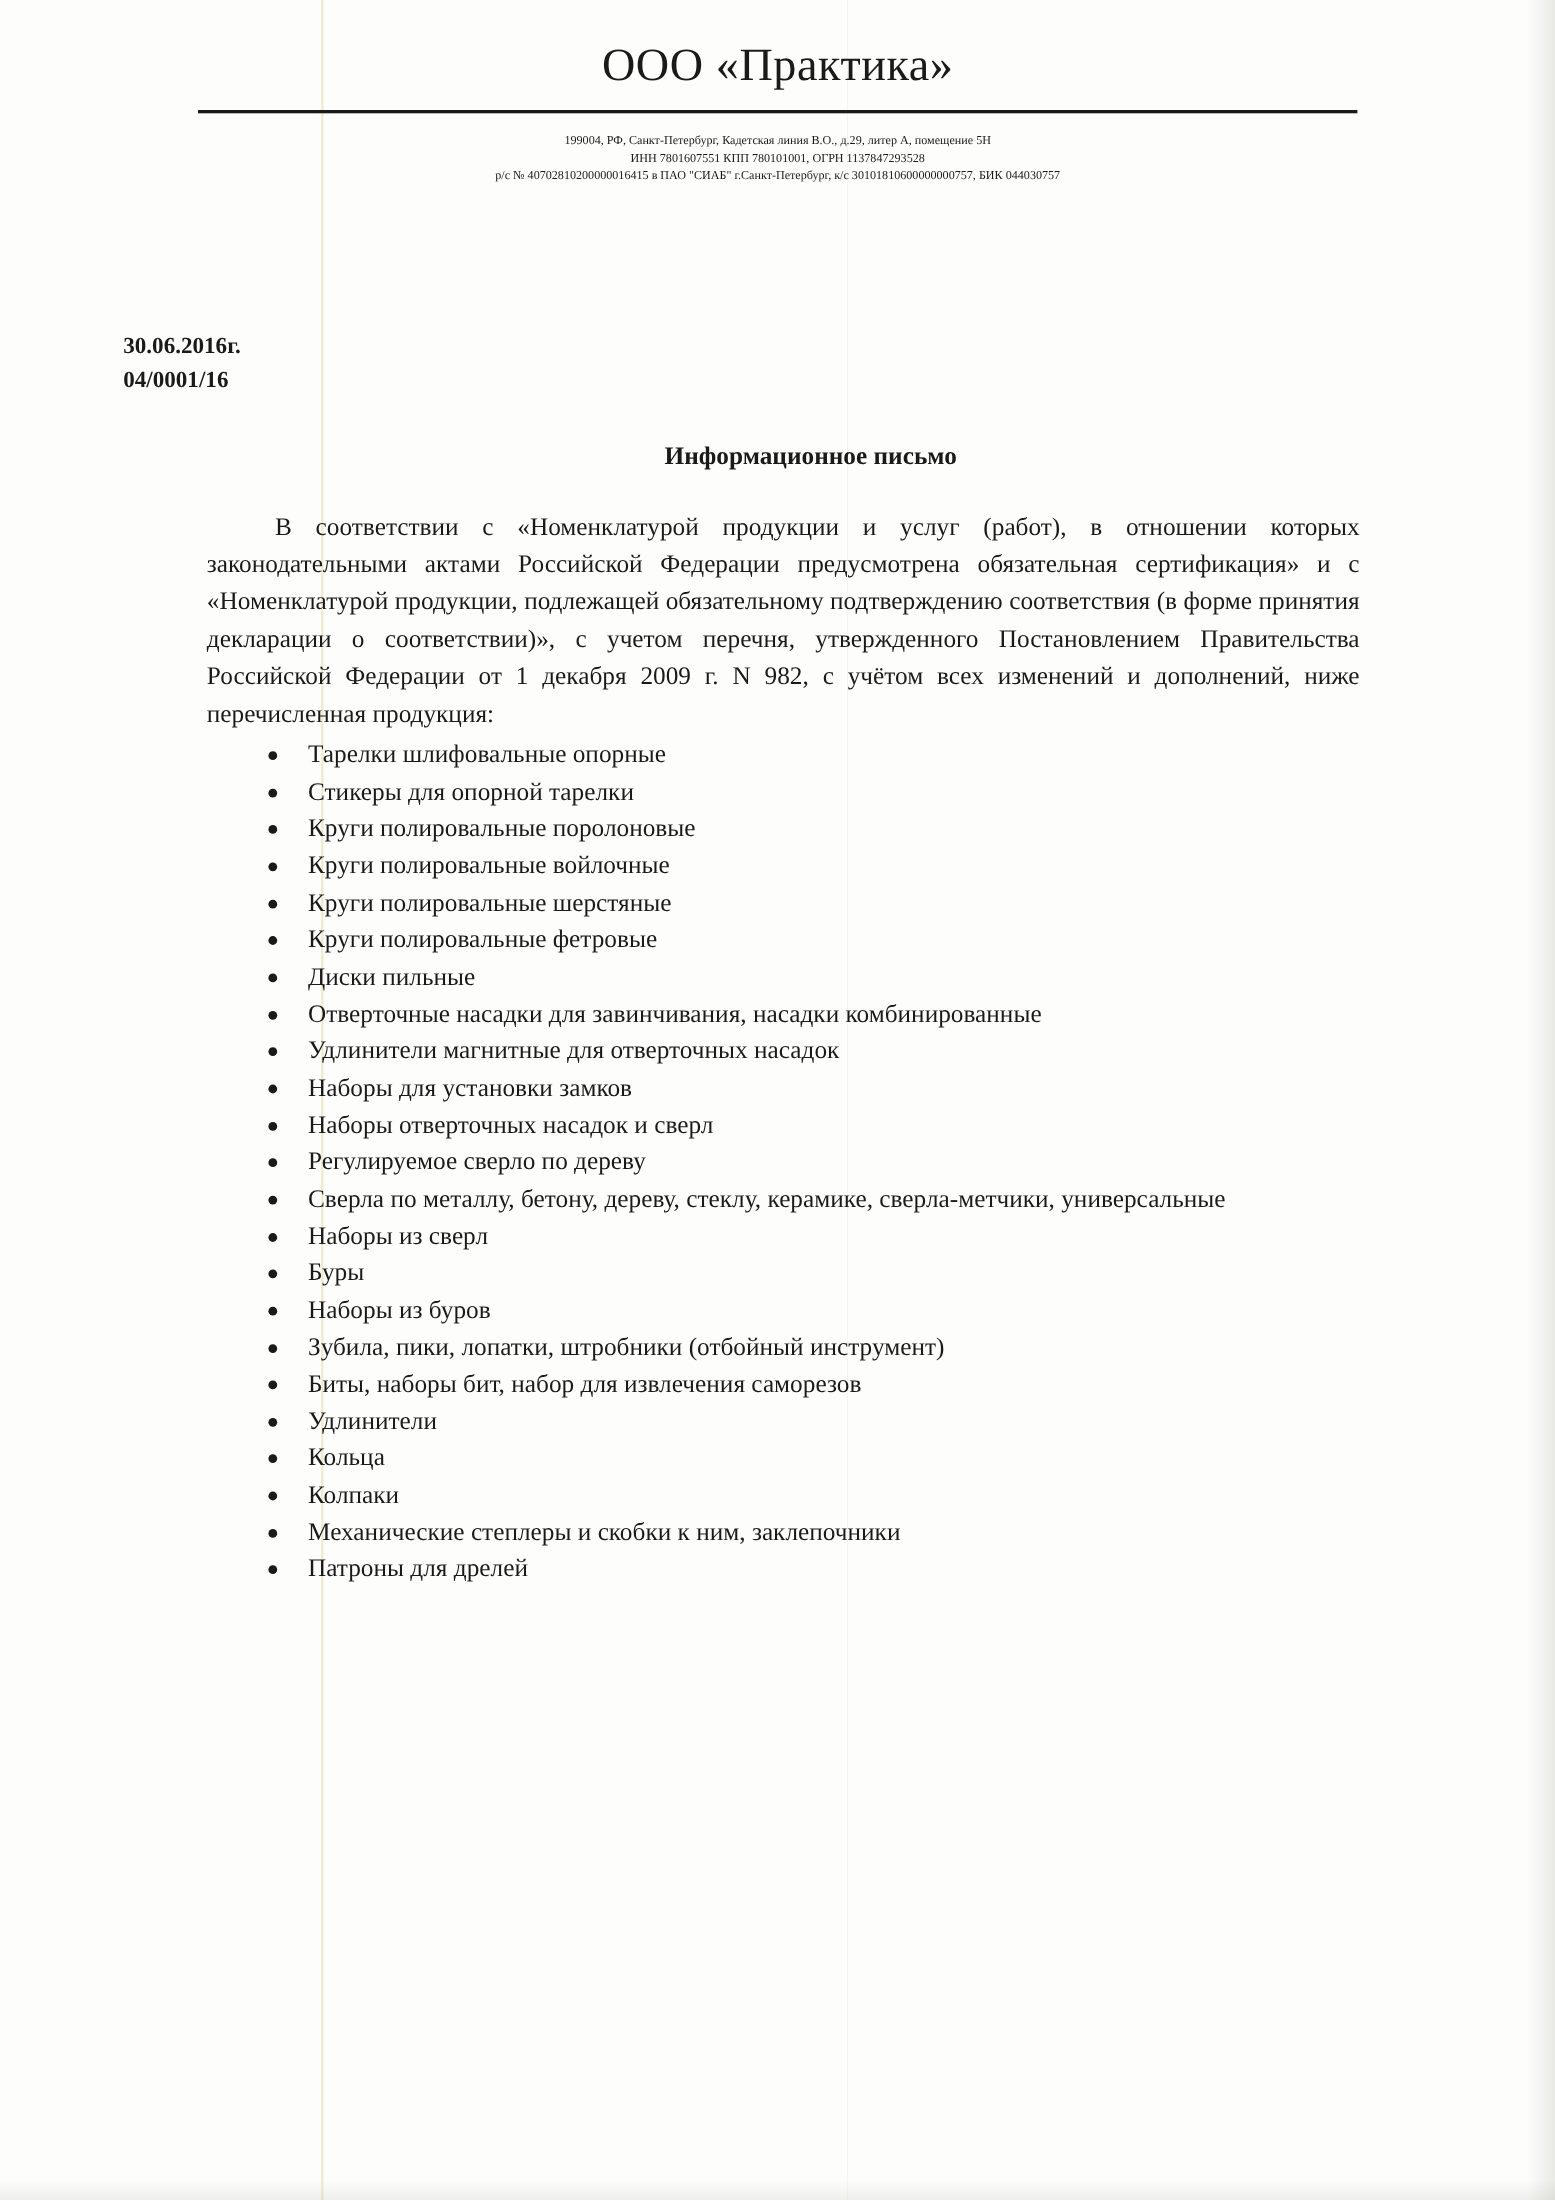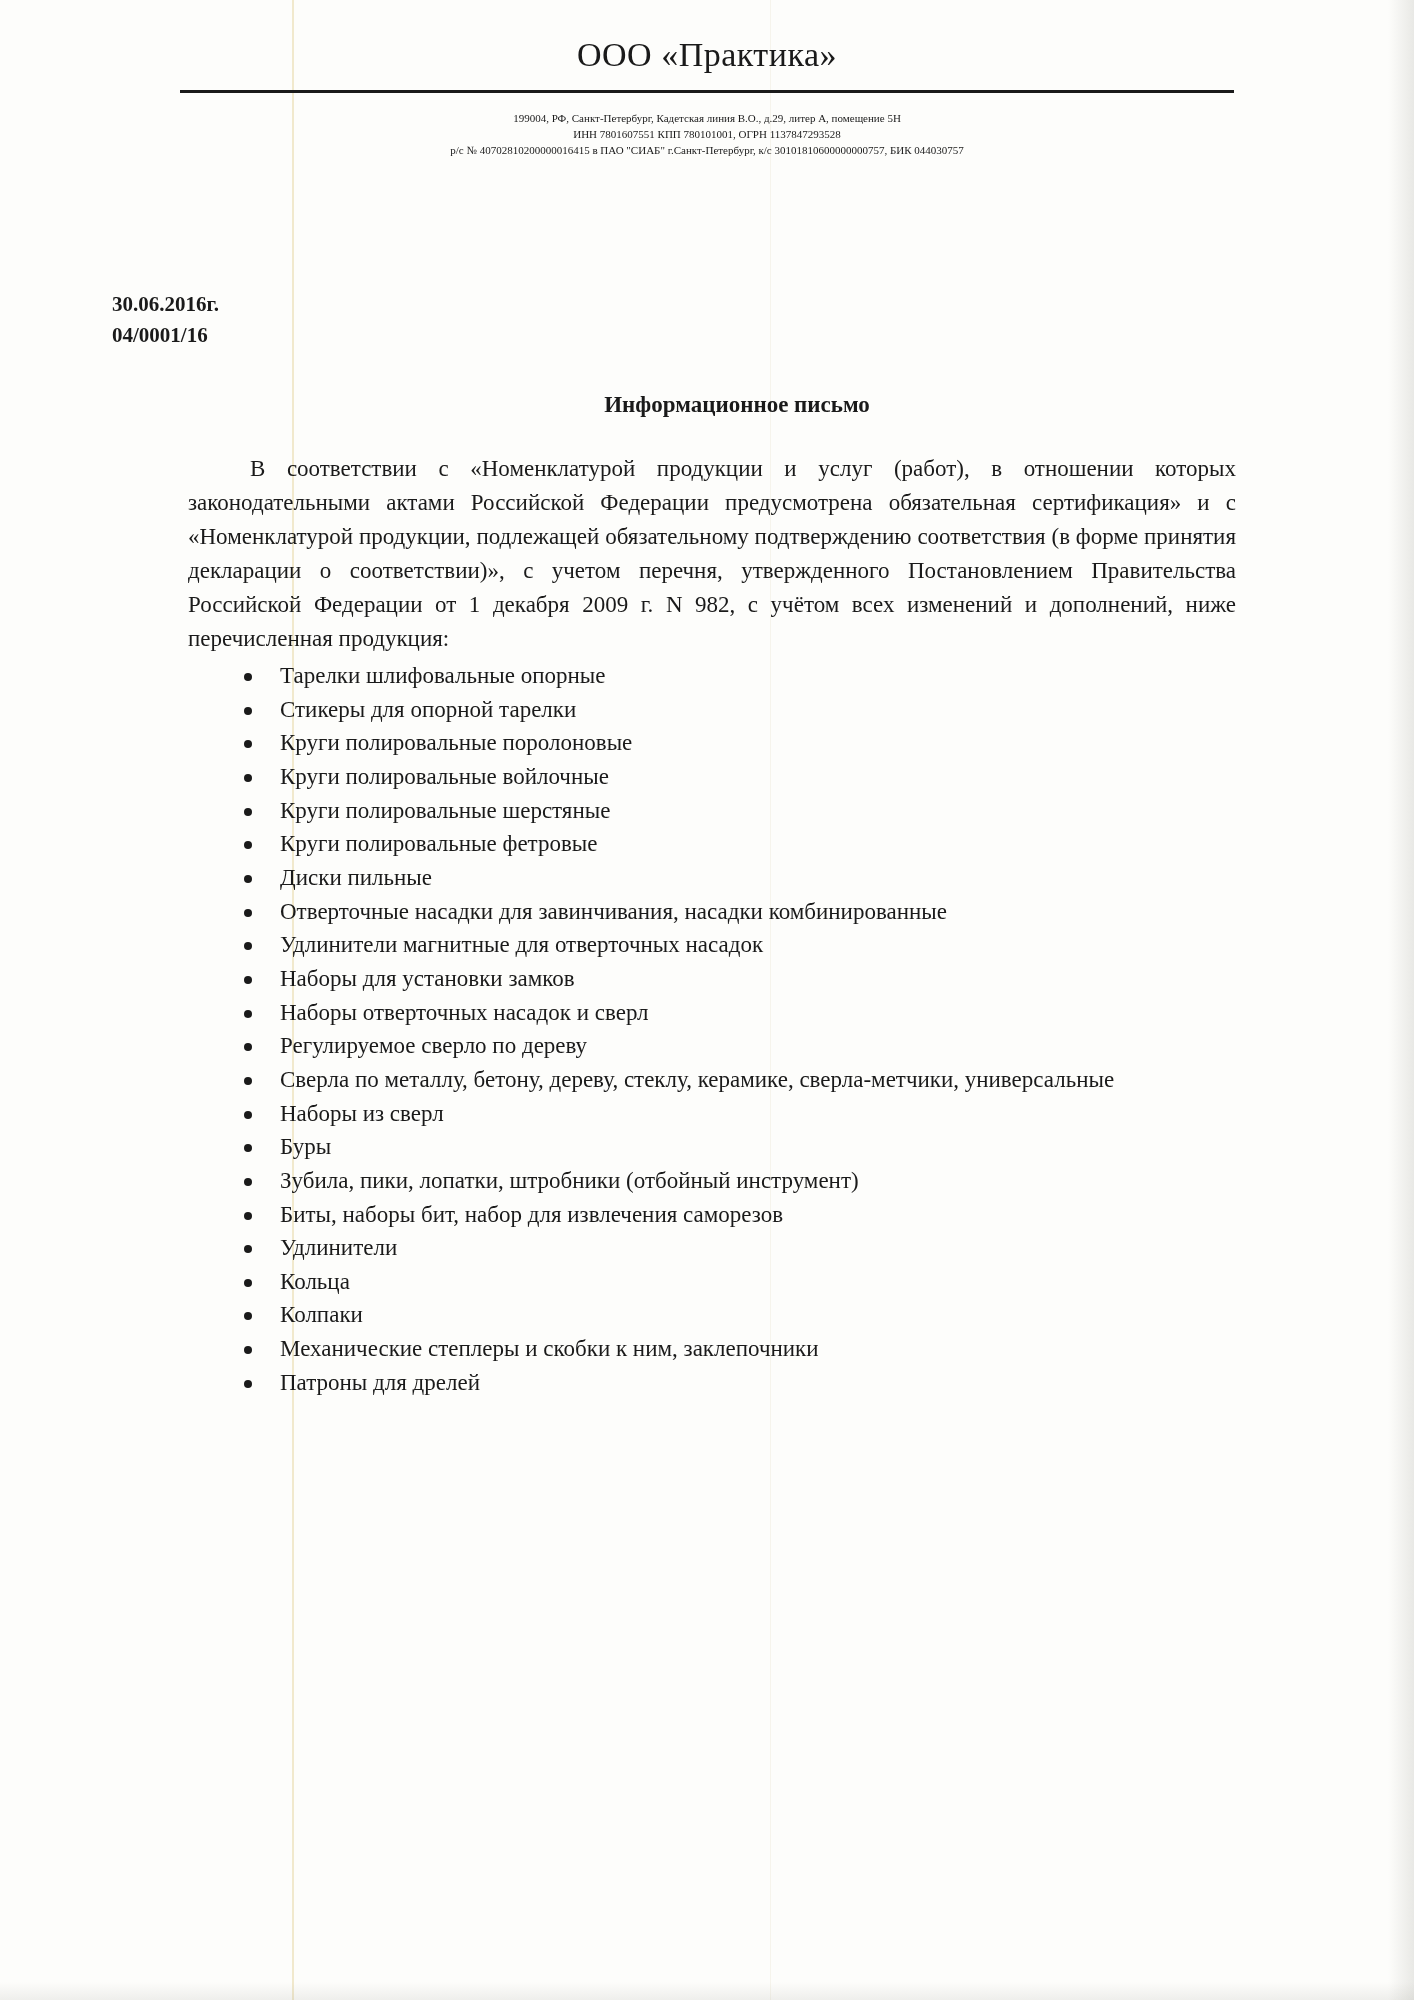--- a/index.html
+++ b/index.html
@@ -40,21 +40,21 @@
     position: absolute;
     left: 0;
     top: 0;
     width: 1414px;
   }
   .letterhead {
     text-align: center;
     padding-top: 36px;
   }
   .company-name {
-    font-size: 34px;
+    font-size: 42px;
     font-family: "Liberation Serif", serif;
     letter-spacing: .5px;
   }
   .rule {
     margin: 16px 180px 0 180px;
     border-top: 3px solid #1a1a1a;
   }
   .requisites {
     text-align: center;
     margin-top: 18px;
@@ -165,20 +165,21 @@
         <li>Круги полировальные фетровые</li>
         <li>Диски пильные</li>
         <li>Отверточные насадки для завинчивания, насадки комбинированные</li>
         <li>Удлинители магнитные для отверточных насадок</li>
         <li>Наборы для установки замков</li>
         <li>Наборы отверточных насадок и сверл</li>
         <li>Регулируемое сверло по дереву</li>
         <li>Сверла по металлу, бетону, дереву, стеклу, керамике, сверла-метчики, универсальные</li>
         <li>Наборы из сверл</li>
         <li>Буры</li>
+        <li>Наборы из буров</li>
         <li>Зубила, пики, лопатки, штробники (отбойный инструмент)</li>
         <li>Биты, наборы бит, набор для извлечения саморезов</li>
         <li>Удлинители</li>
         <li>Кольца</li>
         <li>Колпаки</li>
         <li>Механические степлеры и скобки к ним, заклепочники</li>
         <li>Патроны для дрелей</li>
       </ul>
 
   </div>

